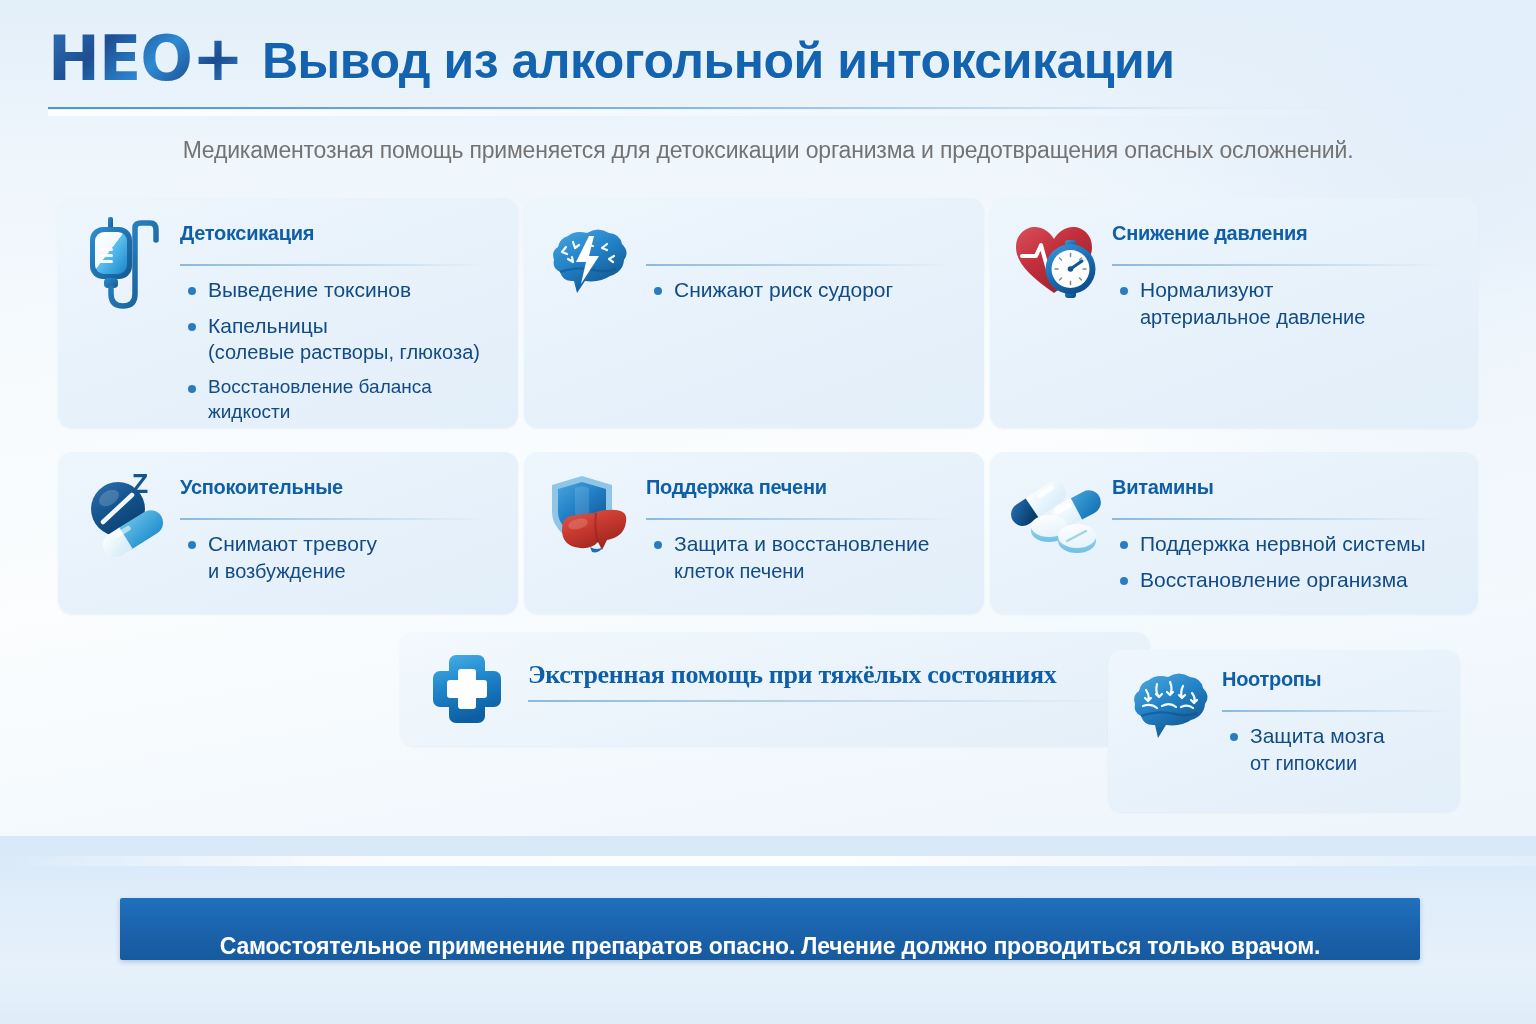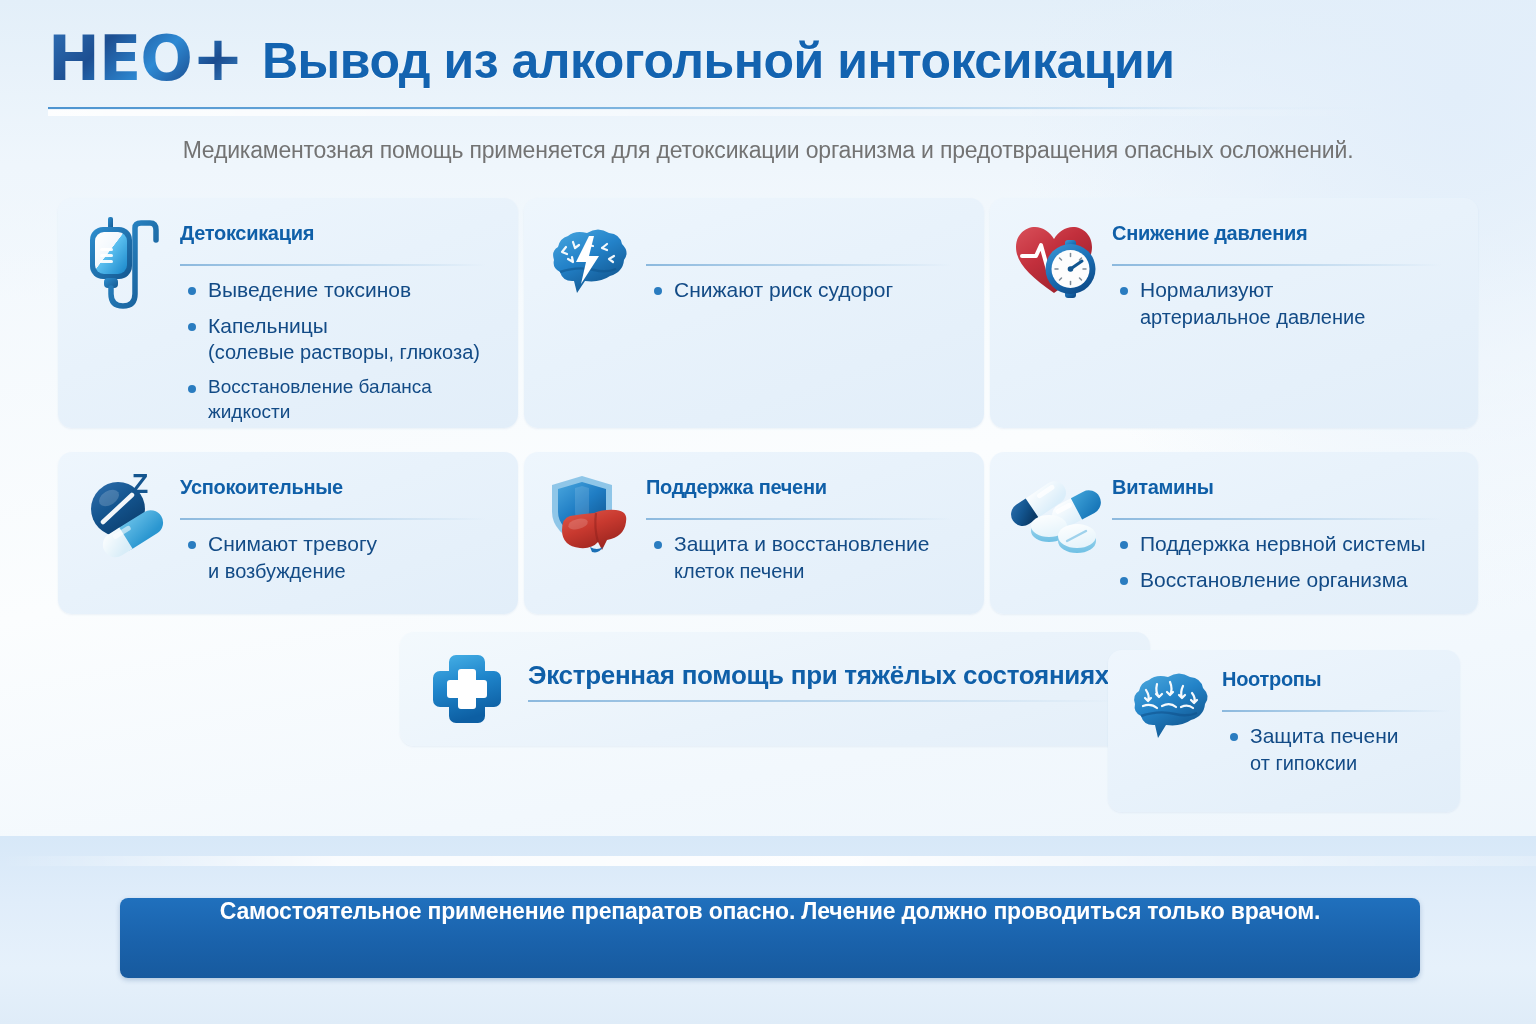--- a/index.html
+++ b/index.html
@@ -129,21 +129,21 @@
   #card-emergency {
     left: 400px; top: 632px; width: 750px; height: 114px;
     border-radius: 14px;
     background: linear-gradient(165deg, #f3f9fd 0%, #eaf3fb 55%, #e4eff9 100%);
   }
   #card-emergency .card-icon { left: 30px; top: 20px; width: 74px; height: 74px; }
   #card-emergency .emergency-title {
     position: absolute; left: 128px; top: 28px;
     font-size: 26px; font-weight: 700; color: #0f5fa8;
     white-space: nowrap; letter-spacing: -0.3px;
-    font-family: Liberation Sans, sans-serif;
+    font-family: Liberation Serif, serif;
   }
   #card-emergency .card-rule { left: 128px; top: 68px; width: 590px; }
 
   
   #card-nootropics {
     left: 1108px; top: 650px; width: 352px; height: 162px;
     border-radius: 14px;
     background: linear-gradient(160deg, #eff6fd 0%, #e8f2fb 50%, #e2eef9 100%);
   }
   #card-nootropics .card-icon { left: 18px; top: 10px; width: 92px; height: 92px; }
@@ -155,25 +155,25 @@
   .footer-band {
     position: absolute; left: 0; top: 836px; width: 1536px; height: 188px;
     background: linear-gradient(180deg, #d7e8f8 0%, #e0edfa 35%, #e6f1fb 70%, #dfecf8 100%);
   }
   .footer-streak {
     position: absolute; left: 0; top: 856px; width: 1536px; height: 10px;
     background: linear-gradient(90deg, rgba(255,255,255,0) 0%, rgba(255,255,255,0.85) 22%, rgba(255,255,255,0.95) 55%, rgba(255,255,255,0.2) 100%);
   }
 
   .warning-bar {
-    position: absolute; left: 120px; top: 898px; width: 1300px; height: 80px;
-    border-radius: 8px;
+    position: absolute; left: 120px; top: 898px; width: 1300px; height: 62px;
+    border-radius: 2px;
     background: linear-gradient(180deg, #2070bd 0%, #1a62ab 55%, #175a9e 100%);
     box-shadow: 0 2px 5px rgba(20,70,130,0.25);
-    display: flex; align-items: flex-start; justify-content: center;
+    display: flex; align-items: flex-end; justify-content: center;
   }
   .warning-text {
     color: #ffffff; font-size: 23px; font-weight: 700;
     letter-spacing: -0.2px; white-space: nowrap;
     font-family: "Liberation Sans", sans-serif;
   }
 </style>
 </head>
 <body>
 
@@ -500,21 +500,21 @@
           <path d="M17 46 q8 -3 14 2"></path>
           <path d="M36 46 q8 -4 14 1"></path>
           <path d="M55 47 q7 -3 12 1"></path>
         </g>
       </svg>
     </div>
     <div class="card-title">Ноотропы</div>
     <div class="card-rule"></div>
     <ul class="card-list">
       <li>
-        <span>Защита печени</span>
+        <span>Защита мозга</span>
         <span class="sub">от гипоксии</span>
       </li>
     </ul>
   </div>
 </div>
 
 <div class="footer-band"></div>
 <div class="footer-streak"></div>
 
 <div class="warning-bar">

